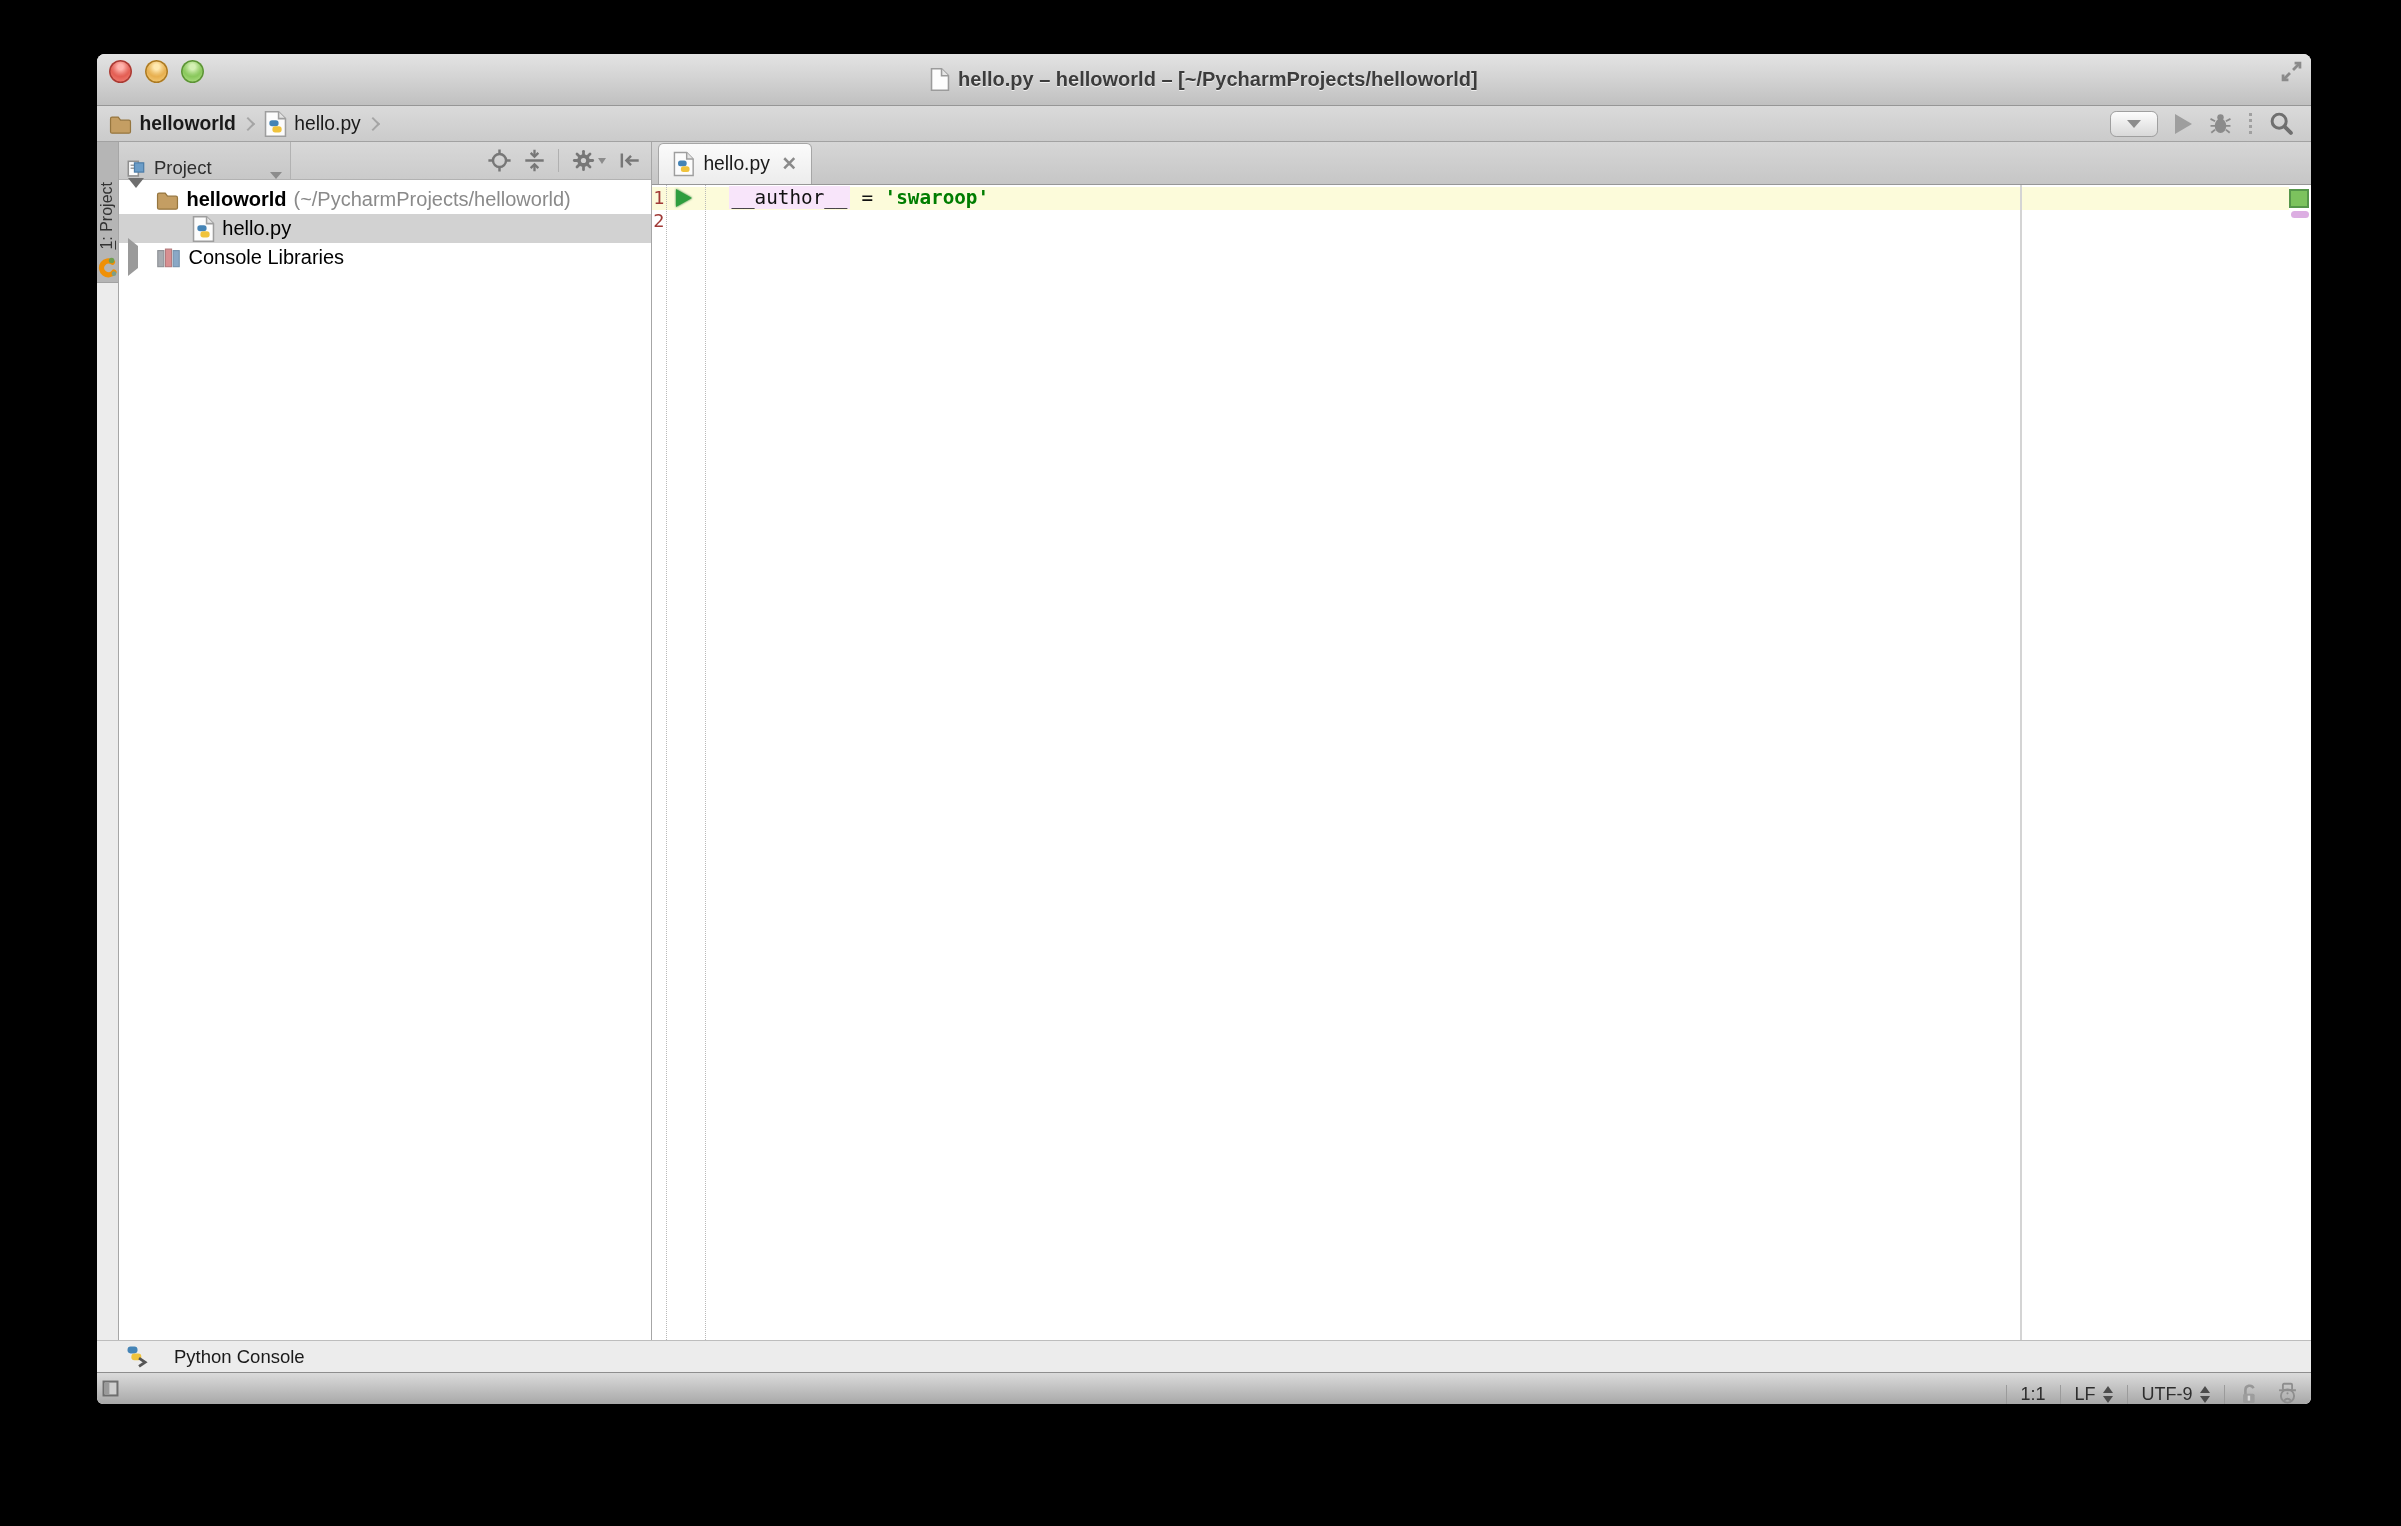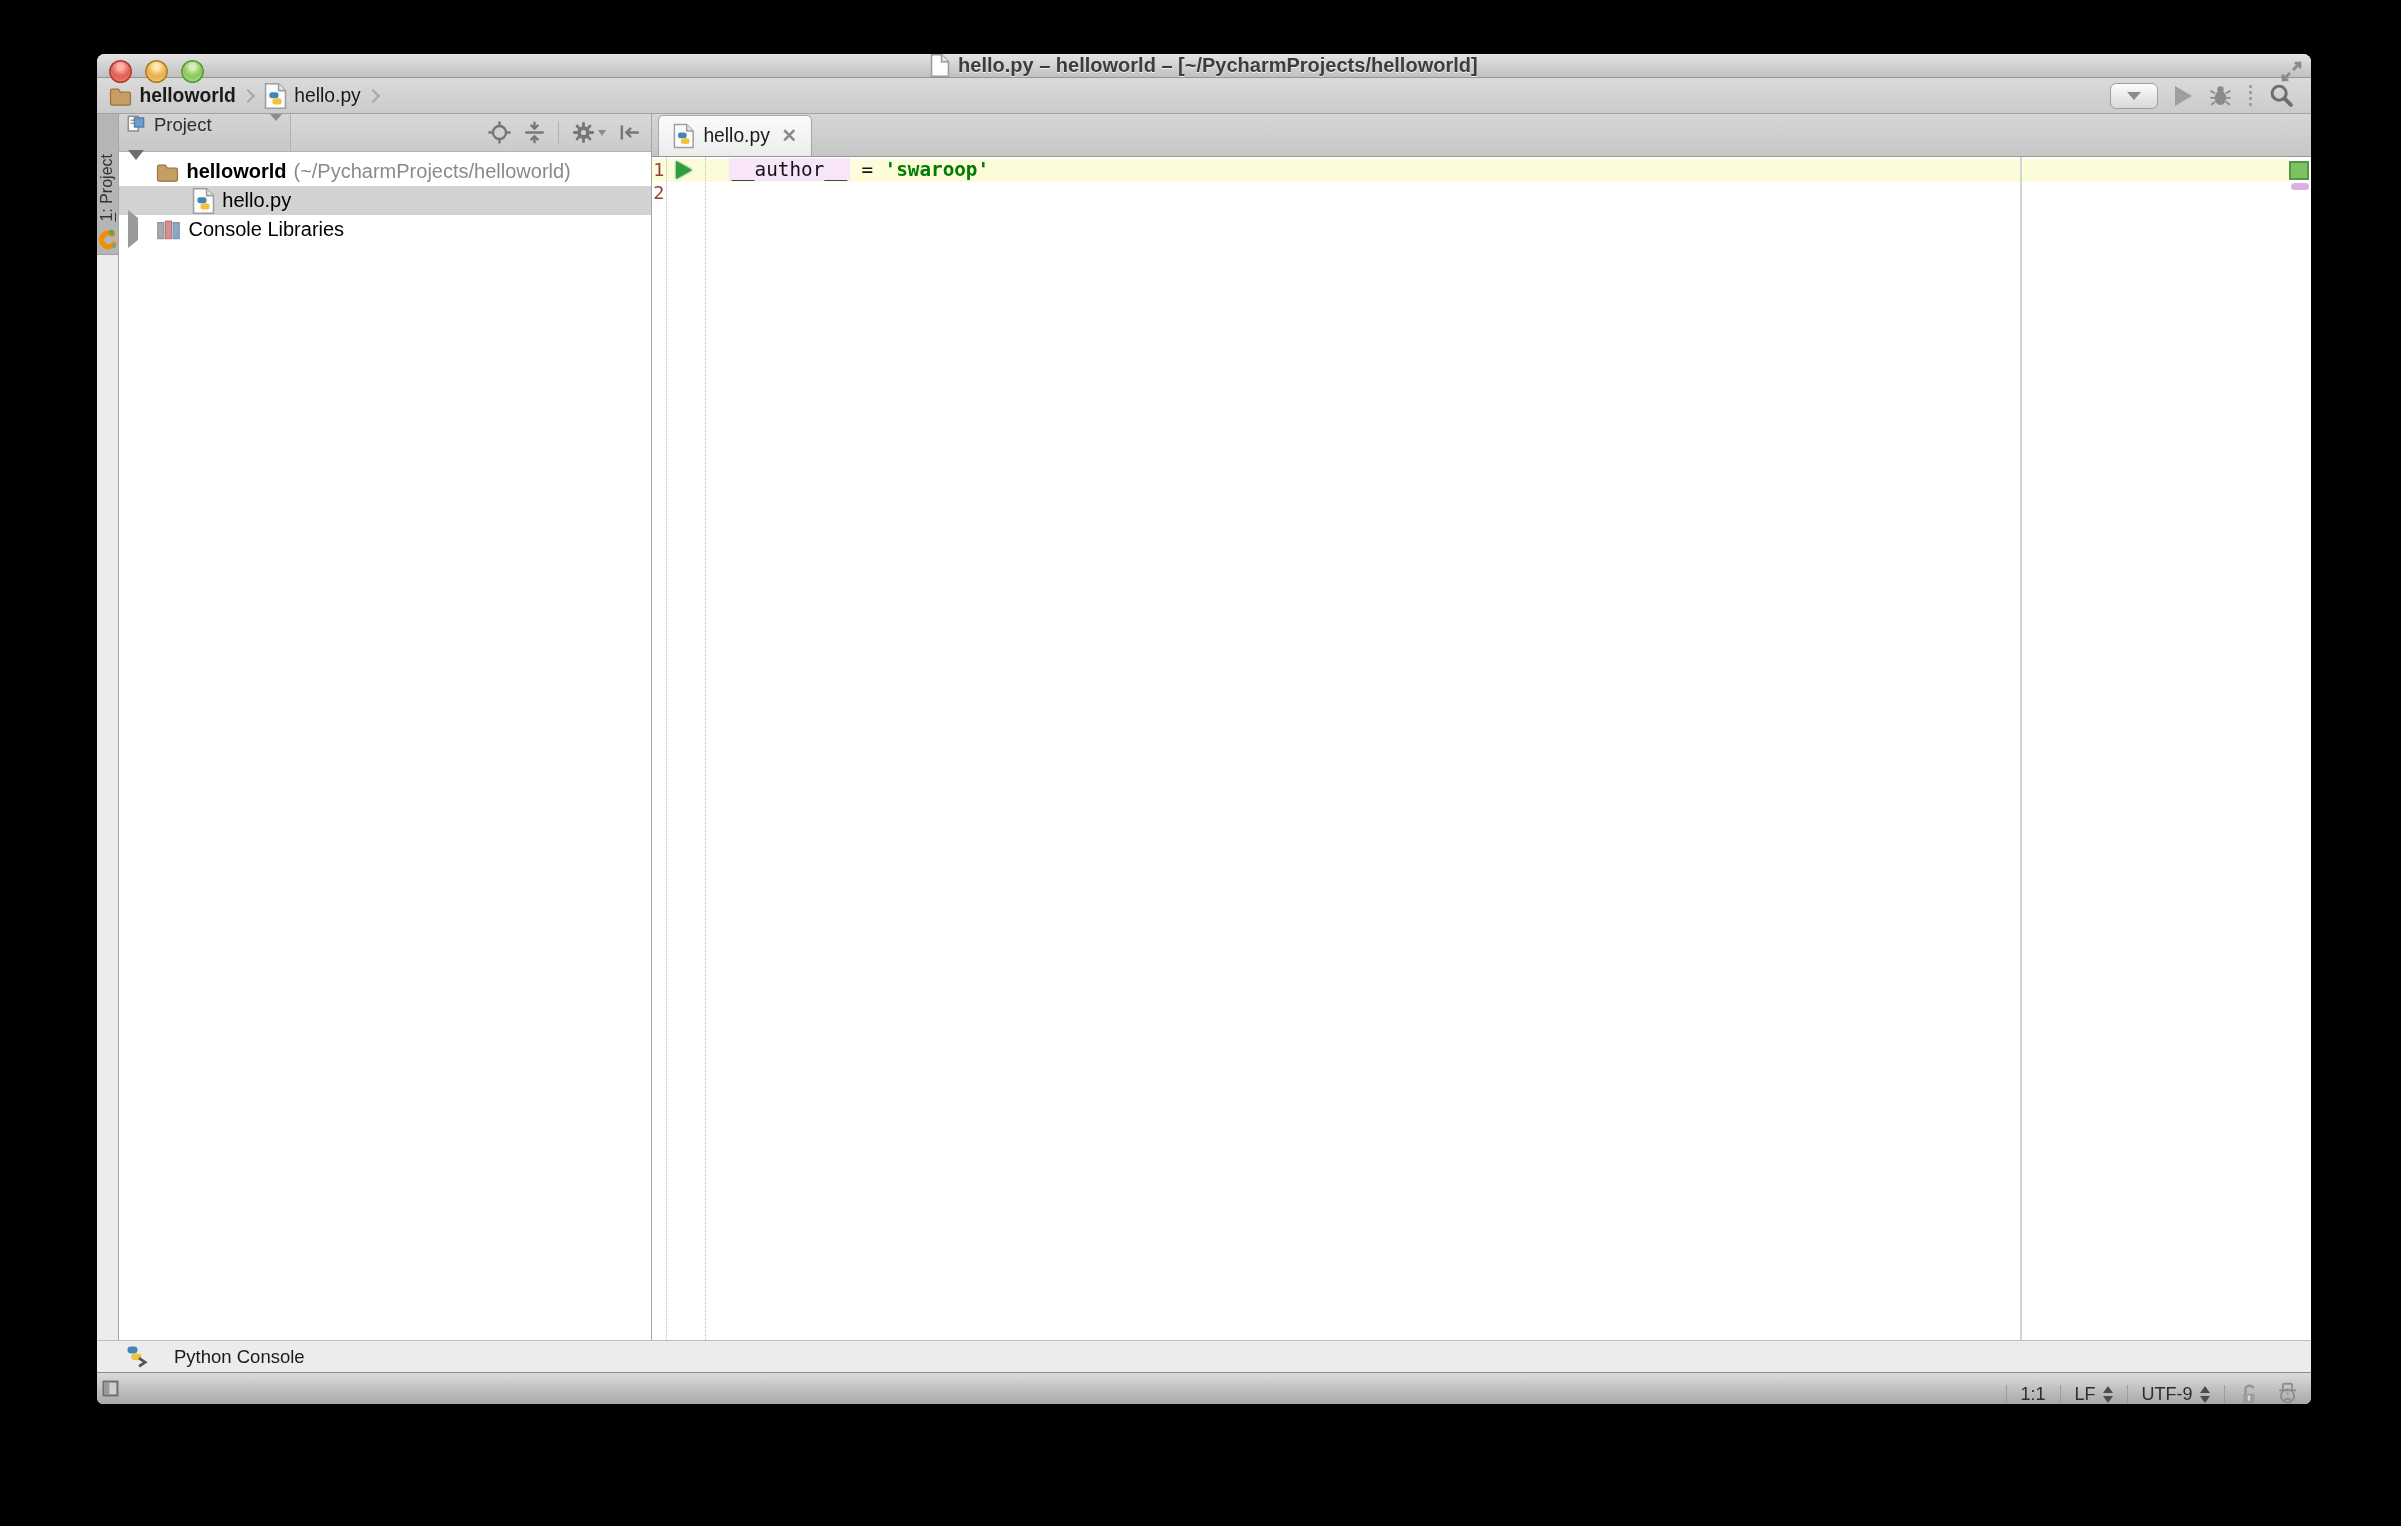--- a/index.html
+++ b/index.html
@@ -4,21 +4,21 @@
 <style>
   * { margin:0; padding:0; box-sizing:border-box; }
   html,body { background:#000; }
   .screen { position:relative; width:2401px; height:1527px; background:#000; overflow:hidden;
             font-family:"Liberation Sans", sans-serif; }
   .window { position:absolute; left:97px; top:54px; width:2214px; height:1350px;
             background:#fff; border-radius:7.7px 7.7px 6.2px 6.2px; overflow:hidden;
             display:flex; flex-direction:column; }
 
   
-  .titlebar { flex:none; height:24px; background:linear-gradient(#e3e3e3,#d4d4d4 45%,#c0c0c0);
+  .titlebar { flex:none; height:52px; background:linear-gradient(#e3e3e3,#d4d4d4 45%,#c0c0c0);
               border-bottom:1.5px solid #969696; position:relative;
               display:flex; align-items:center; justify-content:center; }
   .traffic { position:absolute; left:12.4px; top:6.2px; display:flex; gap:13px; }
   .tl { width:23px; height:23px; border-radius:50%; }
   .tl.red    { background:radial-gradient(circle at 50% 30%, #ffb3ac 0 14%, rgba(255,255,255,0) 50%), #dd4f44; box-shadow:inset 0 0 0 1.5px #a83b34, inset 0 -4.6px 6.2px rgba(255,160,150,.55); }
   .tl.yellow { background:radial-gradient(circle at 50% 30%, #ffe9b0 0 14%, rgba(255,255,255,0) 50%), #e2a33c; box-shadow:inset 0 0 0 1.5px #ab7a23, inset 0 -4.6px 6.2px rgba(255,230,160,.55); }
   .tl.green  { background:radial-gradient(circle at 50% 30%, #d4f0b4 0 14%, rgba(255,255,255,0) 50%), #78bd49; box-shadow:inset 0 0 0 1.5px #5c9336, inset 0 -4.6px 6.2px rgba(210,245,170,.55); }
   .title-center { display:flex; align-items:center; gap:7.7px; }
   .title-text { font-size:20px; font-weight:bold; color:#3c3c3c; white-space:nowrap;
                 text-shadow:0 0.8px 0 rgba(255,255,255,.7); }
@@ -48,21 +48,21 @@
   .stripe-btn { position:absolute; left:0; top:0; width:100%; height:141px; background:#b5b5b5;
                 border-bottom:0.8px solid #a2a2a2; display:flex; flex-direction:column;
                 align-items:center; justify-content:flex-end; padding-bottom:3.1px; gap:6.2px; }
   .stripe-text { writing-mode:vertical-rl; transform:rotate(180deg); font-size:16px; color:#333;
                  white-space:nowrap; }
   .stripe-text .mn { text-decoration:underline; }
 
   .project-panel { flex:none; width:532px; display:flex; flex-direction:column; background:#fff; }
   .panel-header { flex:none; height:38px; background:linear-gradient(#d8d8d8,#cbcbcb);
                   border-bottom:1.5px solid #b2b2b2; display:flex; align-items:center; }
-  .view-combo { height:100%; width:172px; display:flex; align-items:flex-start; gap:7.7px; padding:0 7.7px;
+  .view-combo { height:100%; width:172px; display:flex; align-items:flex-end; gap:7.7px; padding:0 7.7px;
                 border-right:1.5px solid #b2b2b2; background:linear-gradient(#d4d4d4,#c7c7c7);
                 font-size:18.5px; color:#2e2e2e; }
   .view-combo .tri-down { margin-left:auto; border-left-width:6.2px; border-right-width:6.2px; border-top-width:7px; }
   .header-icons { margin-left:auto; display:flex; align-items:center; gap:12.4px; padding-right:9.3px; }
   .vsep { height:23px; border-left:1.5px solid #b0b0b0; }
   .gear-wrap { display:flex; align-items:center; gap:3.1px; }
   .gear-wrap .tri-down { border-left-width:4.6px; border-right-width:4.6px; border-top-width:6.2px; }
 
   .tree { flex:1; padding-top:5.4px; font-size:20px; color:#000; }
   .tree-row { height:29px; display:flex; align-items:center; white-space:nowrap; }

